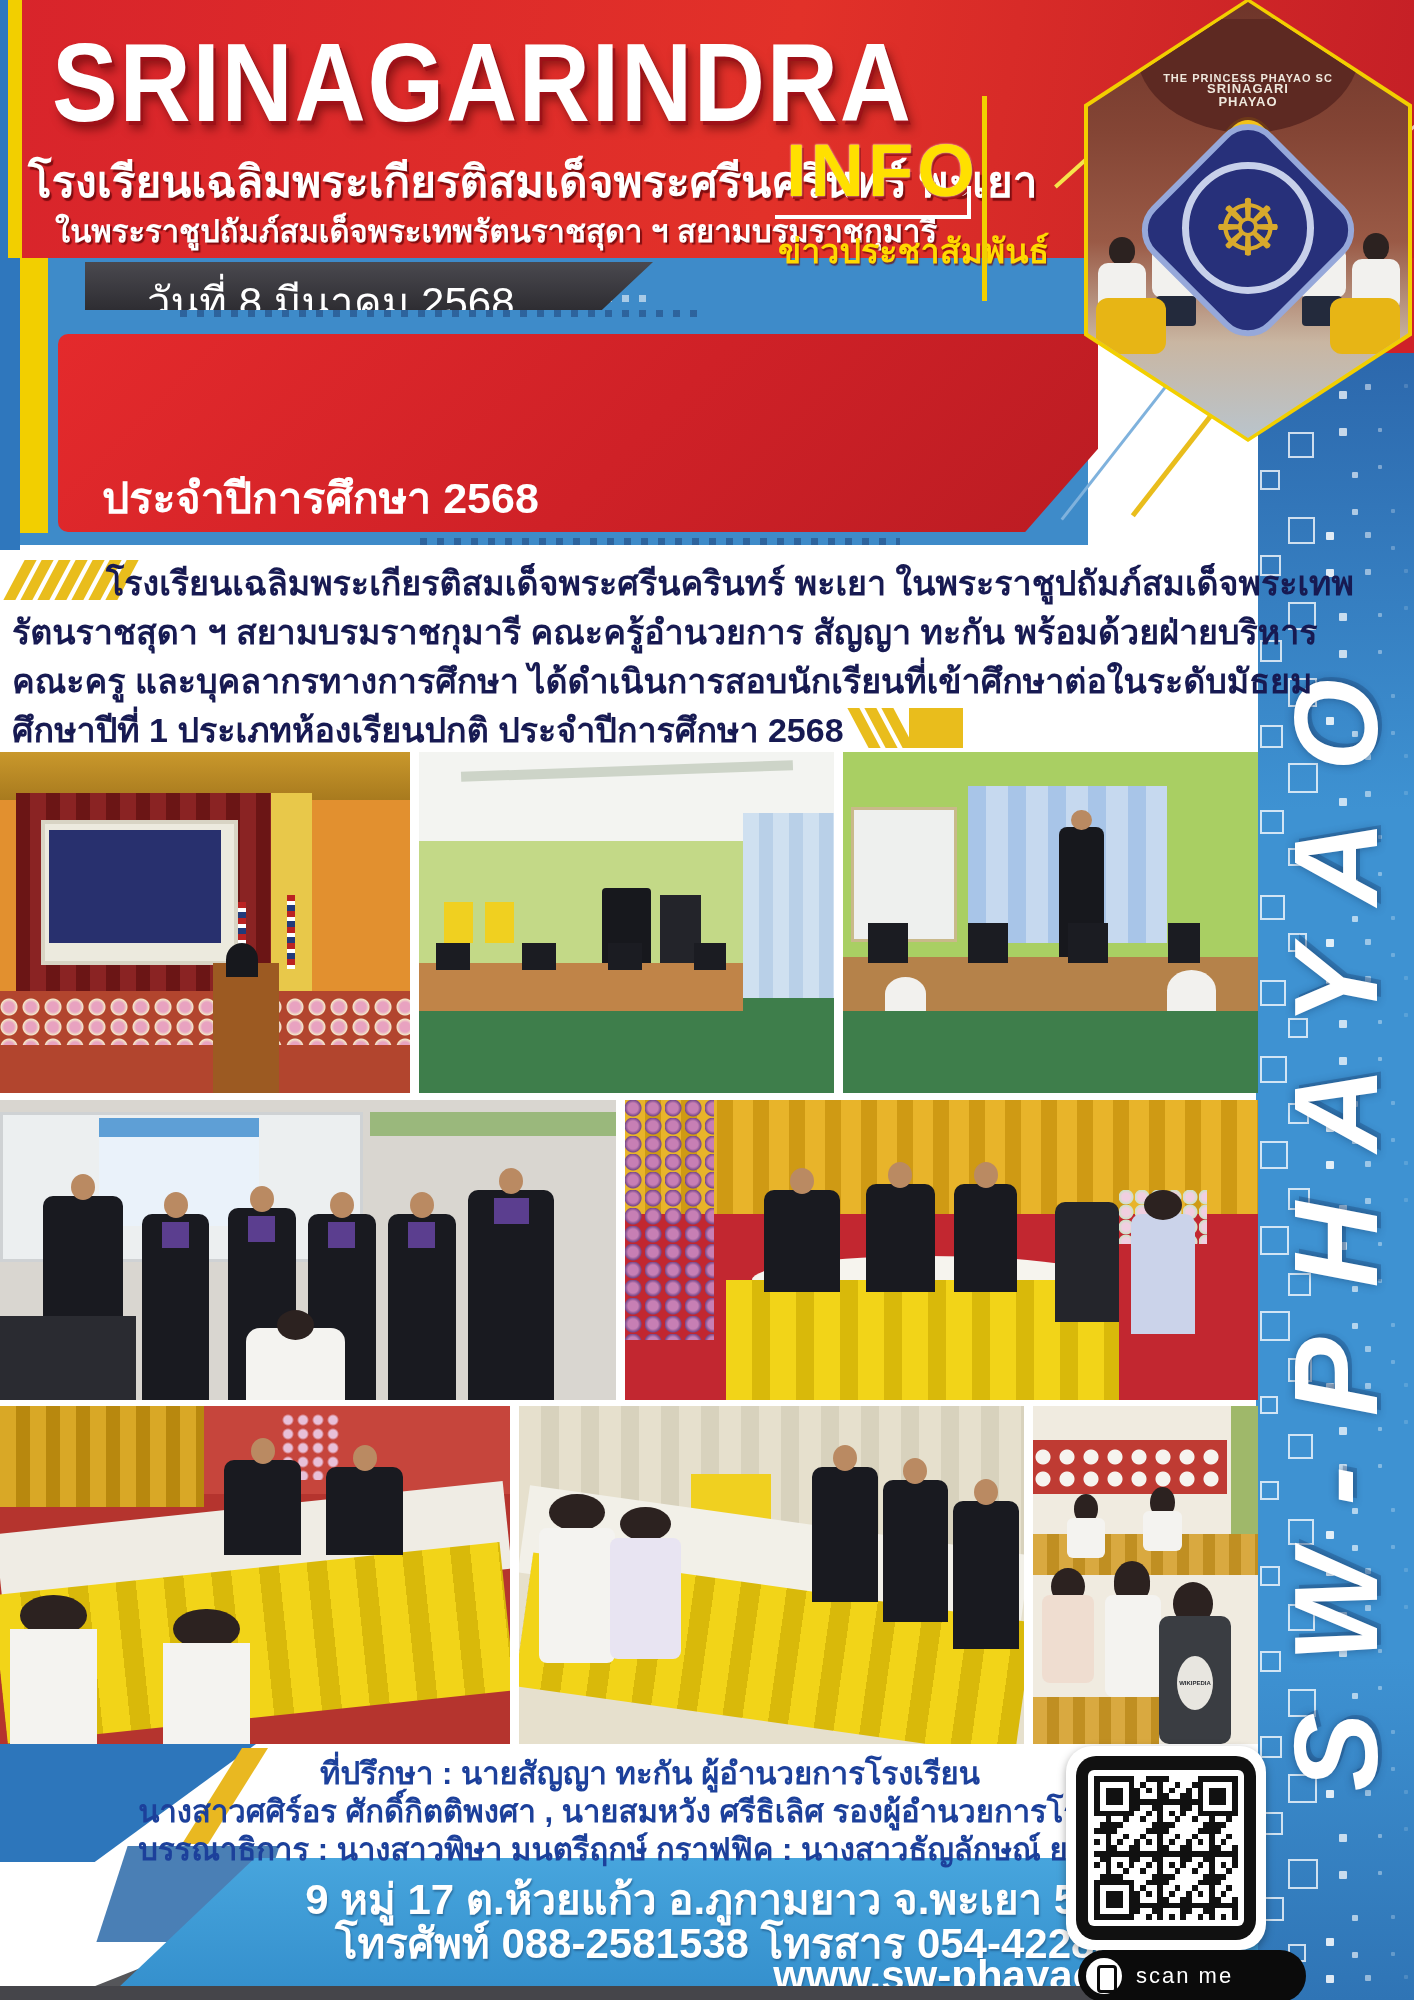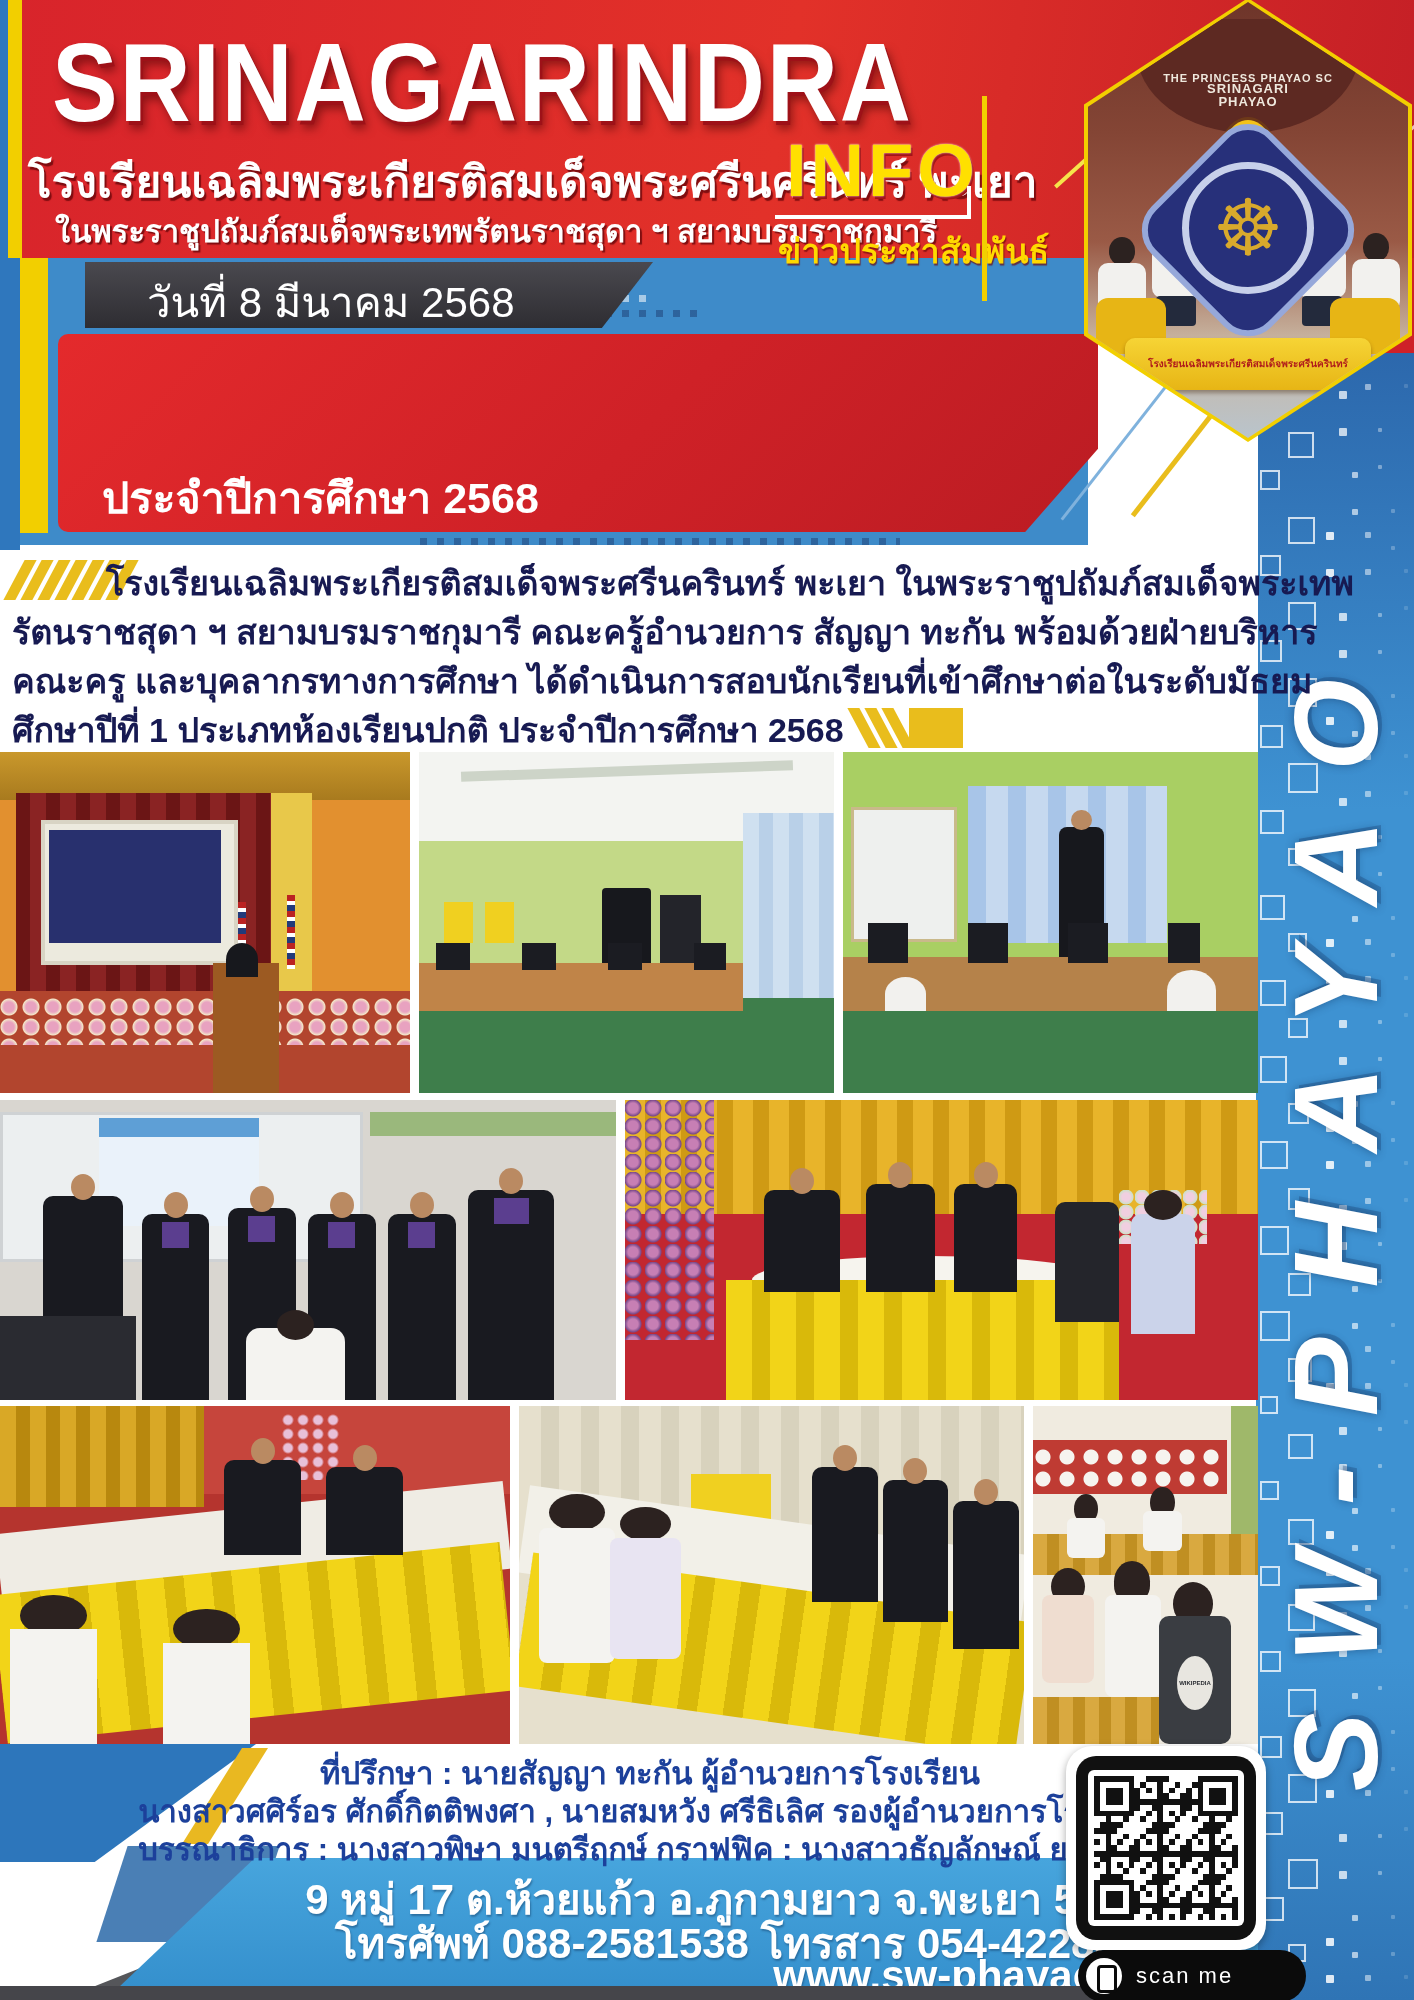--- a/index.html
+++ b/index.html
@@ -37,21 +37,21 @@
   .info-stub{left:967px;top:186px;width:4px;height:33px;background:#fff;z-index:5;}
   .newslabel{left:778px;top:224px;z-index:5;color:#ffd900;font-size:34px;font-weight:bold;white-space:nowrap;
         text-shadow:1px 2px 1px rgba(110,8,12,.7);}
   .yline{left:982px;top:96px;width:5px;height:205px;background:#f2cf00;z-index:5;}
   .deco-line{z-index:3;}
 
   
   .blueband{left:0;top:258px;width:1095px;height:292px;background:#3e8bc9;z-index:2;}
   .dots{z-index:3;height:7px;background:repeating-linear-gradient(90deg,rgba(255,255,255,.55) 0 7px,transparent 7px 17px);}
   .dots.dk{background:repeating-linear-gradient(90deg,rgba(20,40,90,.4) 0 7px,transparent 7px 17px);}
-  .dateband{left:85px;top:262px;width:568px;height:66px;z-index:4;
+  .dateband{left:85px;top:262px;width:568px;height:48px;z-index:4;
             background:linear-gradient(180deg,#4a494f,#2e2d32);
             clip-path:polygon(0 0,100% 0,91% 100%,0 100%);}
   .dateband span{position:absolute;left:62px;top:7px;color:#fff;font-size:42px;white-space:nowrap;}
 
   
   .headline{left:58px;top:334px;width:1040px;height:198px;z-index:4;
             background:linear-gradient(135deg,#e42a2c,#cf2127 55%,#bb1c23);
             border-radius:10px;clip-path:polygon(0 0,100% 0,100% 58%,93% 100%,0 100%);}
   .headline .l{position:absolute;left:44px;color:#fff;font-size:43px;font-weight:bold;white-space:nowrap;}
   .headline .y{color:#ffd900;}
@@ -366,23 +366,20 @@
         </div>
       <div class="flame">
           <i></i>
         </div>
       <div class="shield"></div>
       <div class="ring">
           <b>☸</b>
         </div>
       <div class="rwing" style="left:8px;"></div>
       <div class="rwing" style="right:8px;"></div>
-      <div class="ribbon">
-          <span>โรงเรียนเฉลิมพระเกียรติสมเด็จพระศรีนครินทร์</span>
-        </div>
     </div>
   </div>
 
   <div class="abs paband"></div>
   <div class="abs slashes">
       <i></i>
       <i></i>
       <i></i>
       <i></i>
       <i></i>

